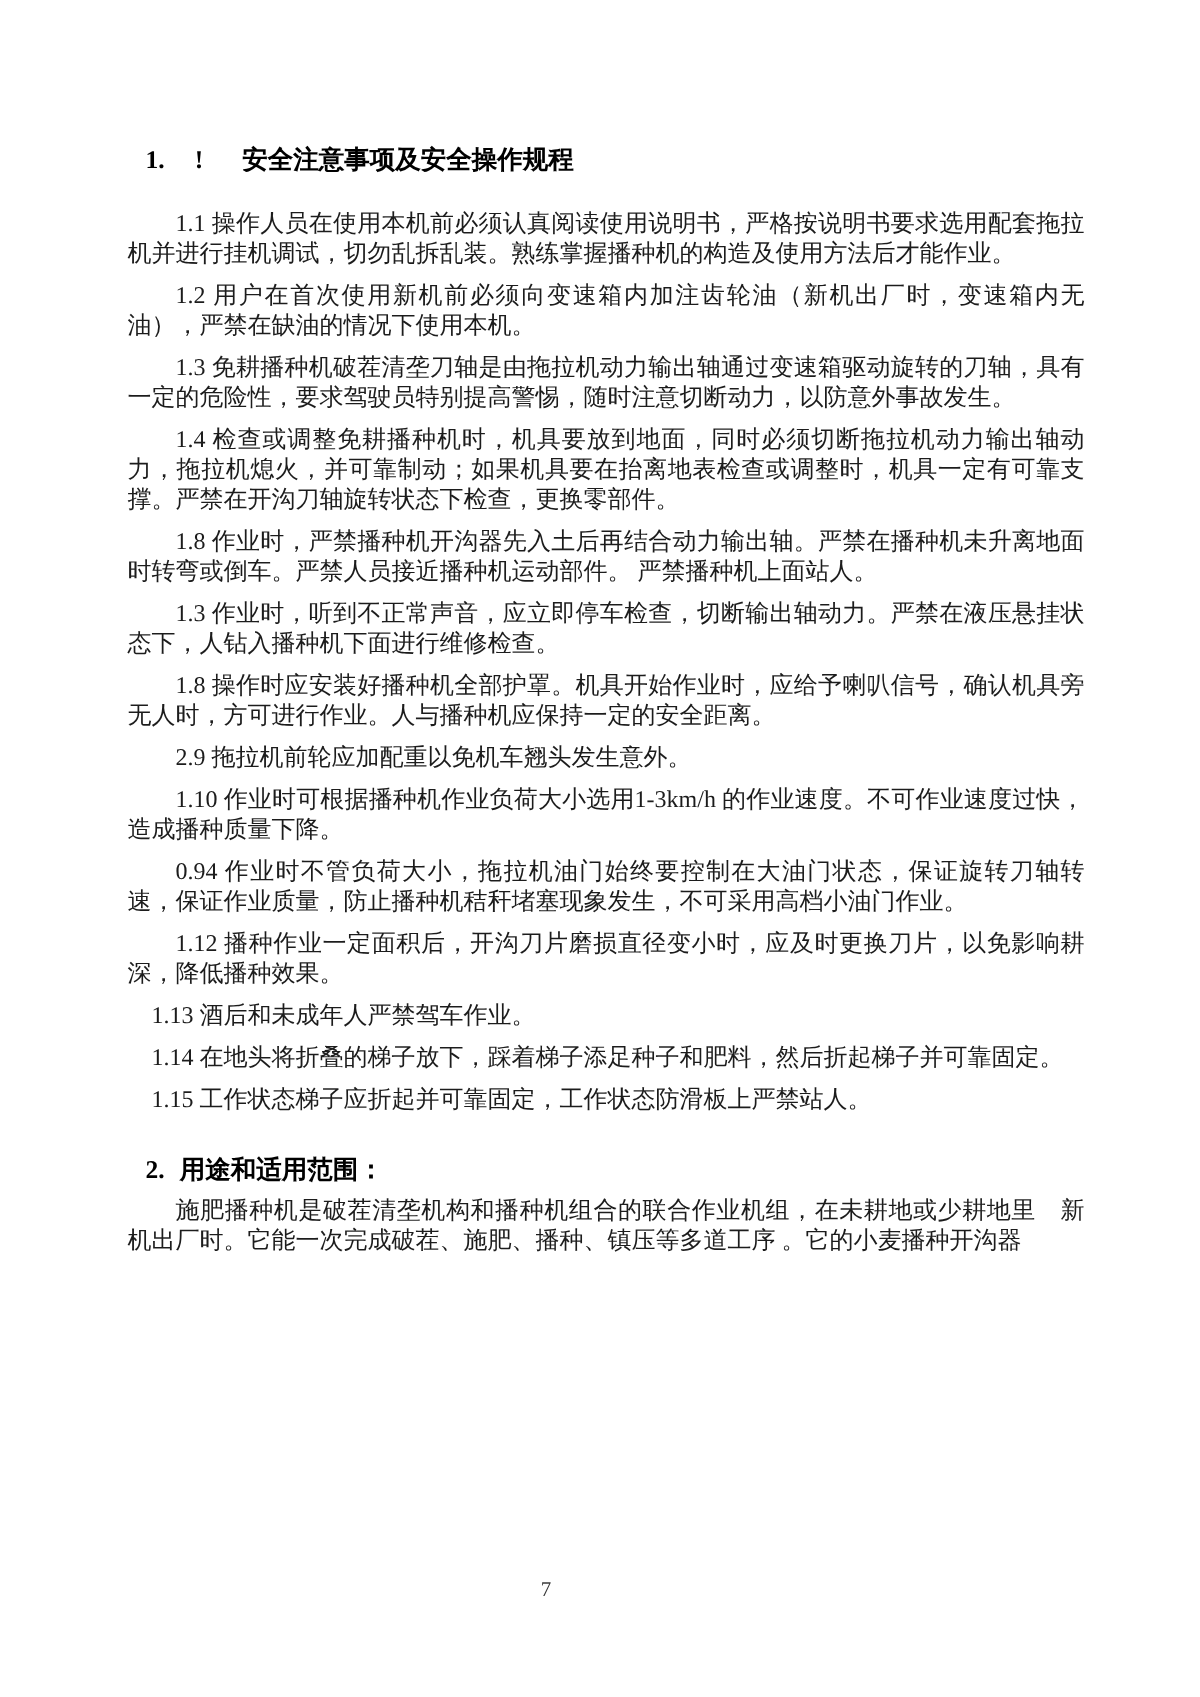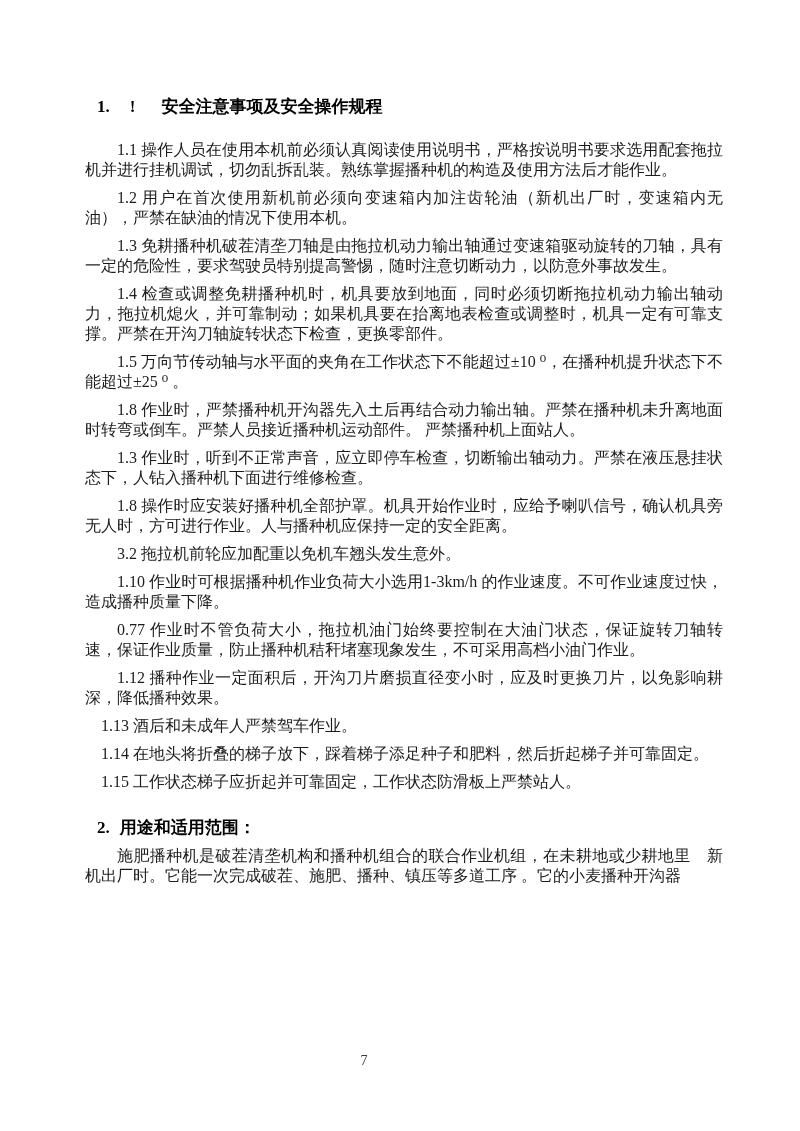--- a/index.html
+++ b/index.html
@@ -72,27 +72,26 @@
   <div class="content">
 
     <div class="h1">
       <span class="h-num">1.</span><span class="h-mark">!</span><span class="h-text">安全注意事项及安全操作规程</span>
     </div>
 
     <p class="body">1.1 操作人员在使用本机前必须认真阅读使用说明书，严格按说明书要求选用配套拖拉机并进行挂机调试，切勿乱拆乱装。熟练掌握播种机的构造及使用方法后才能作业。</p>
     <p class="body">1.2 用户在首次使用新机前必须向变速箱内加注齿轮油（新机出厂时，变速箱内无油），严禁在缺油的情况下使用本机。</p>
     <p class="body">1.3 免耕播种机破茬清垄刀轴是由拖拉机动力输出轴通过变速箱驱动旋转的刀轴，具有一定的危险性，要求驾驶员特别提高警惕，随时注意切断动力，以防意外事故发生。</p>
     <p class="body">1.4 检查或调整免耕播种机时，机具要放到地面，同时必须切断拖拉机动力输出轴动力，拖拉机熄火，并可靠制动；如果机具要在抬离地表检查或调整时，机具一定有可靠支撑。严禁在开沟刀轴旋转状态下检查，更换零部件。</p>
-    <p class="body">1.5 万向节传动轴与水平面的夹角在工作状态下不能超过±10 ⁰，在播种机提升状态下不能超过±25 ⁰ 。</p>
     <p class="body">1.8 作业时，严禁播种机开沟器先入土后再结合动力输出轴。严禁在播种机未升离地面时转弯或倒车。严禁人员接近播种机运动部件。 严禁播种机上面站人。</p>
     <p class="body">1.3 作业时，听到不正常声音，应立即停车检查，切断输出轴动力。严禁在液压悬挂状态下，人钻入播种机下面进行维修检查。</p>
     <p class="body">1.8 操作时应安装好播种机全部护罩。机具开始作业时，应给予喇叭信号，确认机具旁无人时，方可进行作业。人与播种机应保持一定的安全距离。</p>
-    <p class="body">3.2 拖拉机前轮应加配重以免机车翘头发生意外。</p>
+    <p class="body">2.9 拖拉机前轮应加配重以免机车翘头发生意外。</p>
     <p class="body">1.10 作业时可根据播种机作业负荷大小选用1-3km/h 的作业速度。不可作业速度过快，造成播种质量下降。</p>
-    <p class="body">0.77 作业时不管负荷大小，拖拉机油门始终要控制在大油门状态，保证旋转刀轴转速，保证作业质量，防止播种机秸秆堵塞现象发生，不可采用高档小油门作业。</p>
+    <p class="body">0.94 作业时不管负荷大小，拖拉机油门始终要控制在大油门状态，保证旋转刀轴转速，保证作业质量，防止播种机秸秆堵塞现象发生，不可采用高档小油门作业。</p>
     <p class="body">1.12 播种作业一定面积后，开沟刀片磨损直径变小时，应及时更换刀片，以免影响耕深，降低播种效果。</p>
     <p class="body ind1">1.13 酒后和未成年人严禁驾车作业。</p>
     <p class="body ind1">1.14 在地头将折叠的梯子放下，踩着梯子添足种子和肥料，然后折起梯子并可靠固定。</p>
     <p class="body ind1">1.15 工作状态梯子应折起并可靠固定，工作状态防滑板上严禁站人。</p>
 
     <div class="h2">
       <span class="h-num">2.</span><span class="h-text">用途和适用范围：</span>
     </div>
 
     <p class="body">施肥播种机是破茬清垄机构和播种机组合的联合作业机组，在未耕地或少耕地里　新机出厂时。它能一次完成破茬、施肥、播种、镇压等多道工序 。它的小麦播种开沟器</p>

